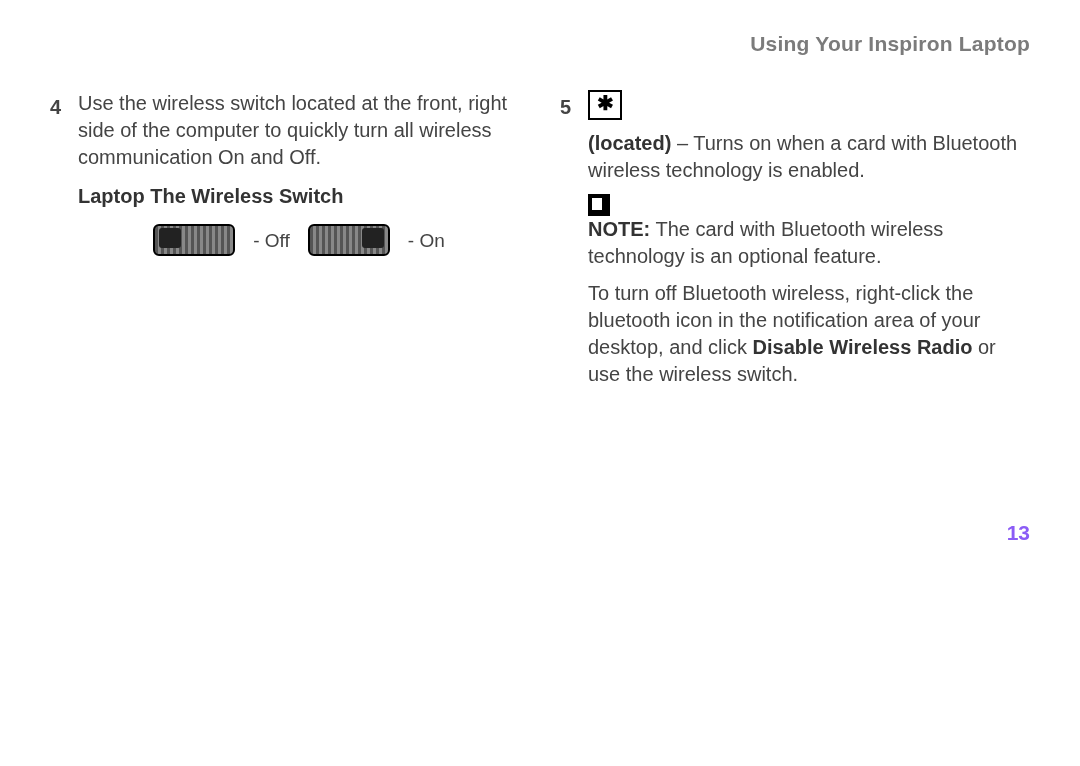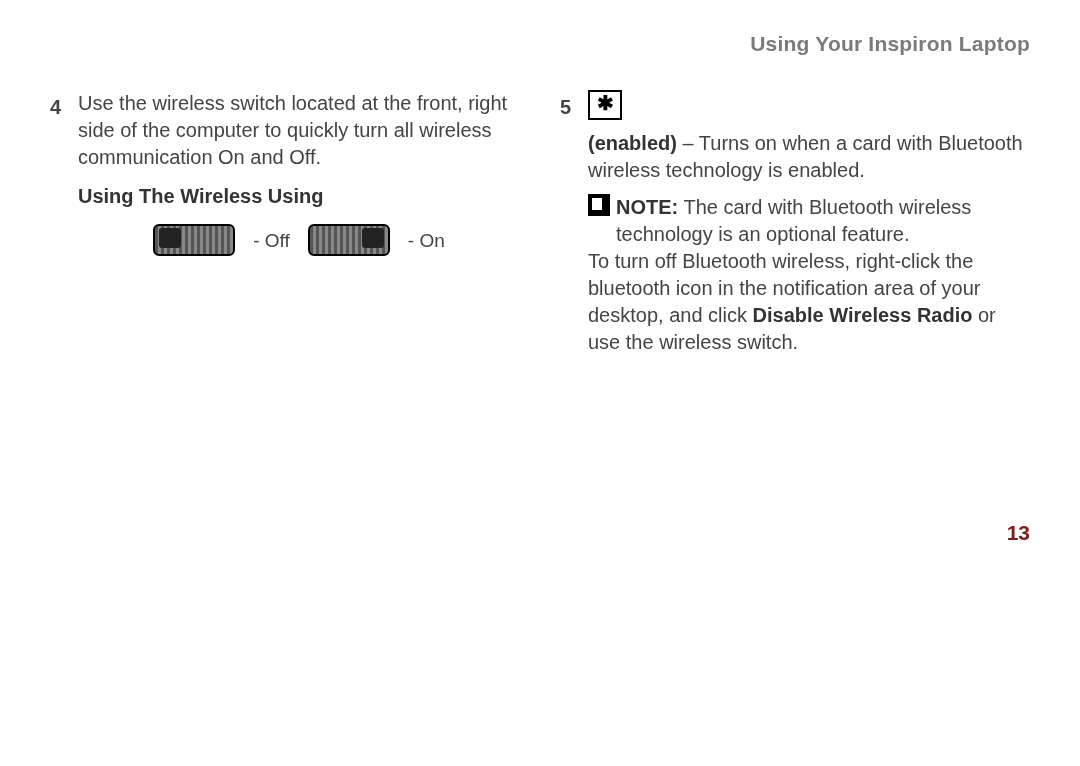--- a/index.html
+++ b/index.html
@@ -94,20 +94,22 @@
     position: absolute;
     left: 4px;
     top: 4px;
     width: 10px;
     height: 12px;
     background: #fff;
   }
   .note-row {
     display: flex;
     margin-top: 10px;
+    margin-bottom: 10px;
+    flex-direction: column;
   }
   .note-text { flex: 1; }
   b { font-weight: 700; color: #333; }
   .subhead {
     font-weight: 700;
     color: #333;
     margin-top: 12px;
   }
   .switch-row {
     margin-top: 14px;
@@ -133,41 +135,41 @@
     background: #222;
     border-radius: 3px;
   }
   .switch.off .nub { left: 4px; }
   .switch.on  .nub { right: 4px; }
   .pagenum {
     position: absolute;
     right: 50px;
     bottom: 24px;
     font-weight: 700;
-    color: #7f1d1d;
+    color: #8b5cf6;
     font-size: 21px;
     margin-left: 24px;
   }
   p { margin: 0 0 10px 0; }
 </style>
 </head>
 <body>
 
 <div class="page">
 
   <div class="header">Using Your Inspiron Laptop</div>
 
   <div class="columns">
 
     <div class="col">
       <div class="item">
         <div class="num">4</div>
         <div class="body">
           <p>Use the wireless switch located at the front, right side of the computer to quickly turn all wireless communication On and Off.</p>
-          <div class="subhead">Using The Wireless Using</div>
+          <div class="subhead">Laptop The Wireless Switch</div>
 
           <div class="switch-row">
             <span class="switch off">
                 <span class="nub"></span>
               </span>
             <span> - Off</span>
             <span class="switch on">
                 <span class="nub"></span>
               </span>
             <span> - On</span>
@@ -177,21 +179,21 @@
     </div>
 
     <div class="col">
       <div class="item">
         <div class="num">5</div>
         <div class="body">
           <p>
             <span class="icon-box icon-bt"></span>
           </p>
           <p>
-            <b>(enabled)</b><span> – Turns on when a card with Bluetooth wireless technology is enabled.</span>
+            <b>(located)</b><span> – Turns on when a card with Bluetooth wireless technology is enabled.</span>
           </p>
           <div class="note-row">
             <span class="note-icon"></span>
             <div class="note-text">
               <b>NOTE:</b><span> The card with Bluetooth wireless technology is an optional feature.</span>
             </div>
           </div>
           <p>
             <span>To turn off Bluetooth wireless, right-click the bluetooth icon in the notification area of your desktop, and click </span><b>Disable Wireless Radio</b><span> or use the wireless switch.</span>
           </p>

